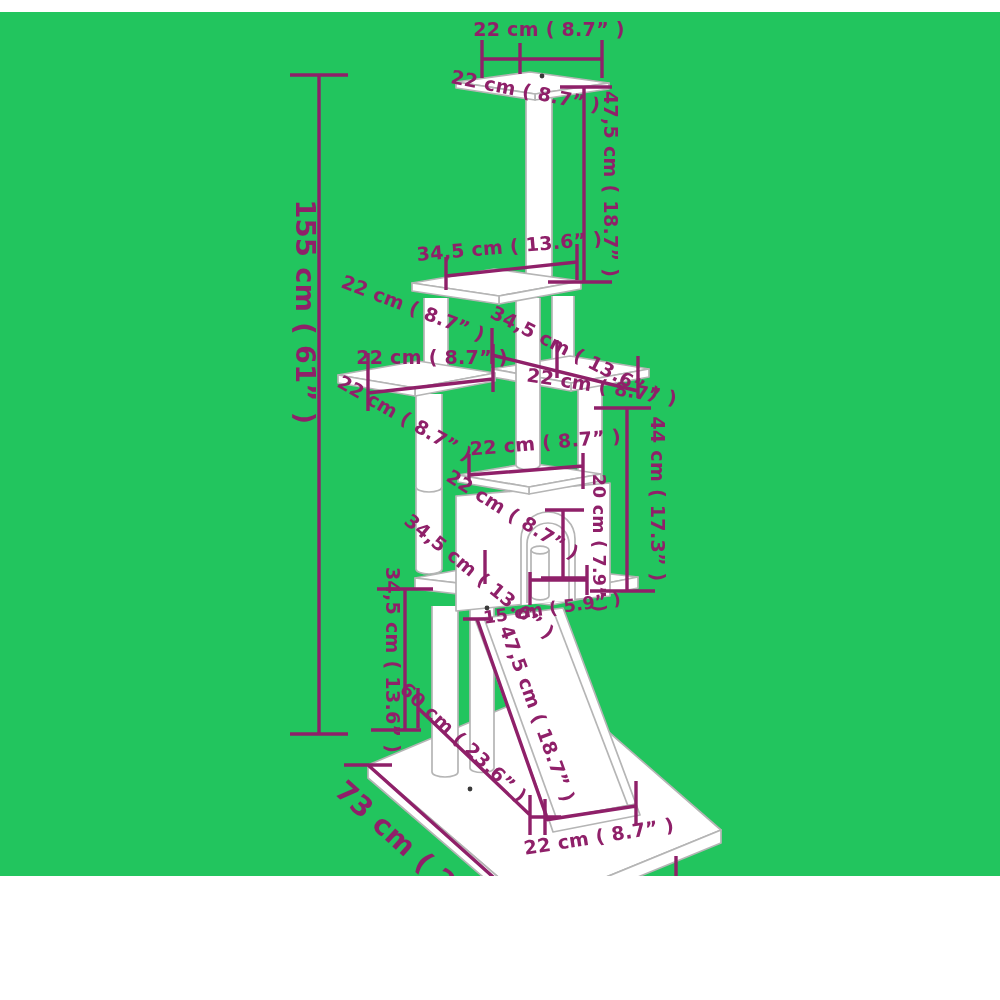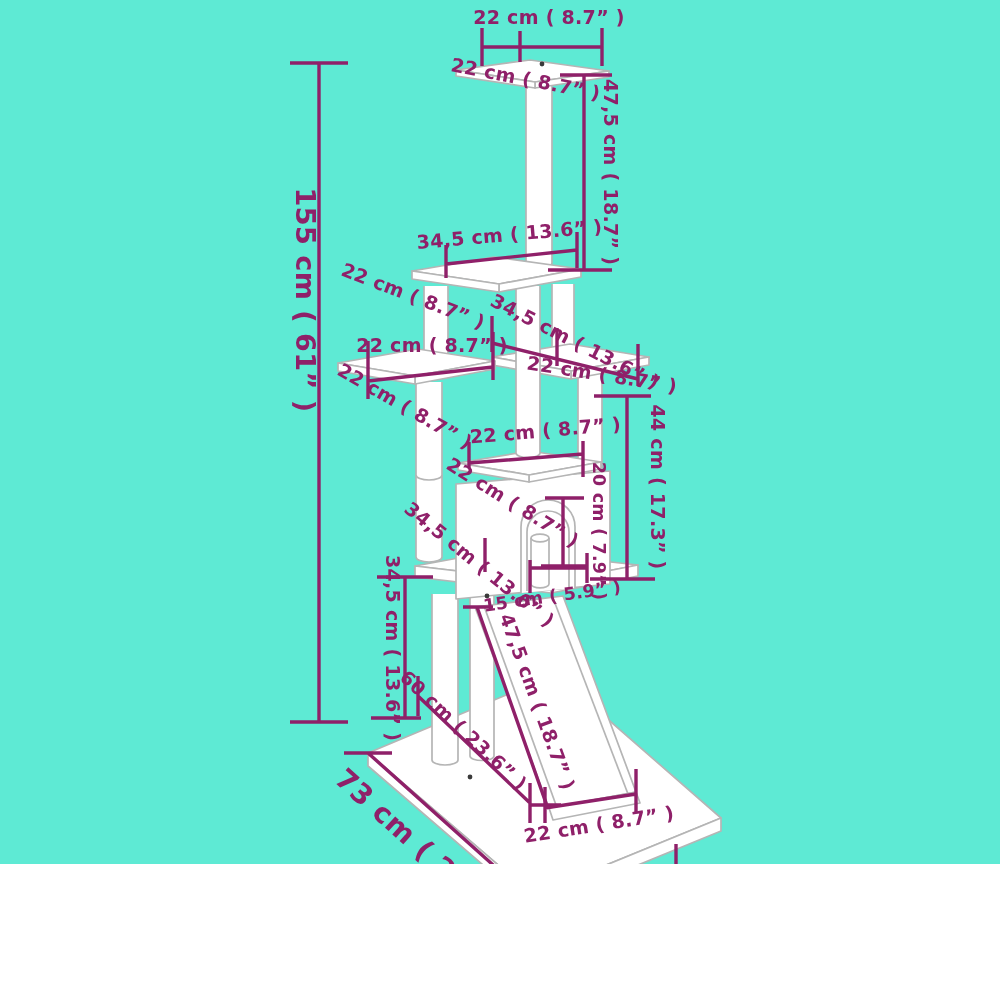--- a/index.html
+++ b/index.html
@@ -1,16 +1,16 @@
 <!DOCTYPE html>
 <html><head>
 <meta charset="utf-8">
 <style>
   html,body{margin:0;padding:0;background:#ffffff;}
-  .stage{position:relative;width:1000px;height:864px;background:#5eead4;overflow:hidden;}
+  .stage{position:relative;width:1000px;height:864px;background:#22c55e;overflow:hidden;margin-top:12px;}
   svg{display:block;}
   
   .face{fill:#ffffff;stroke:#b5b5b5;stroke-width:1.7;stroke-linejoin:round;}
   .edge{fill:none;stroke:#b5b5b5;stroke-width:1.7;stroke-linejoin:round;}
   .dot{fill:#3a3a3a;stroke:none;}
   
   .dl{fill:none;stroke:#8f2069;stroke-width:3.4;stroke-linecap:butt;}
   text{fill:#8f2069;font-family:"DejaVu Sans","Liberation Sans",sans-serif;font-weight:700;}
   .t19{font-size:19px;letter-spacing:.3px;}
   .t17{font-size:17.5px;letter-spacing:.2px;}

